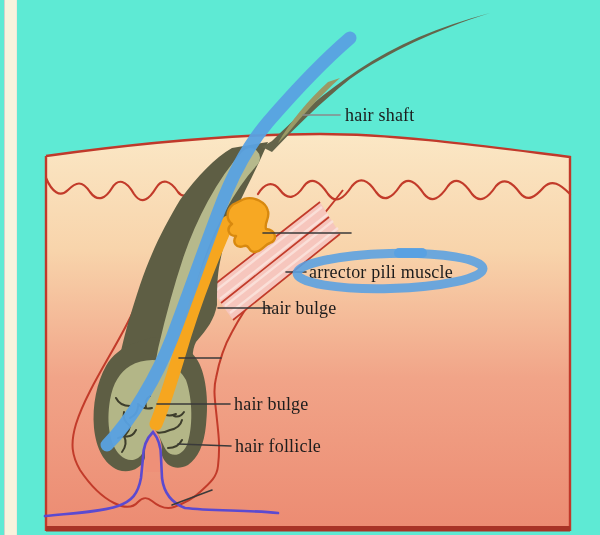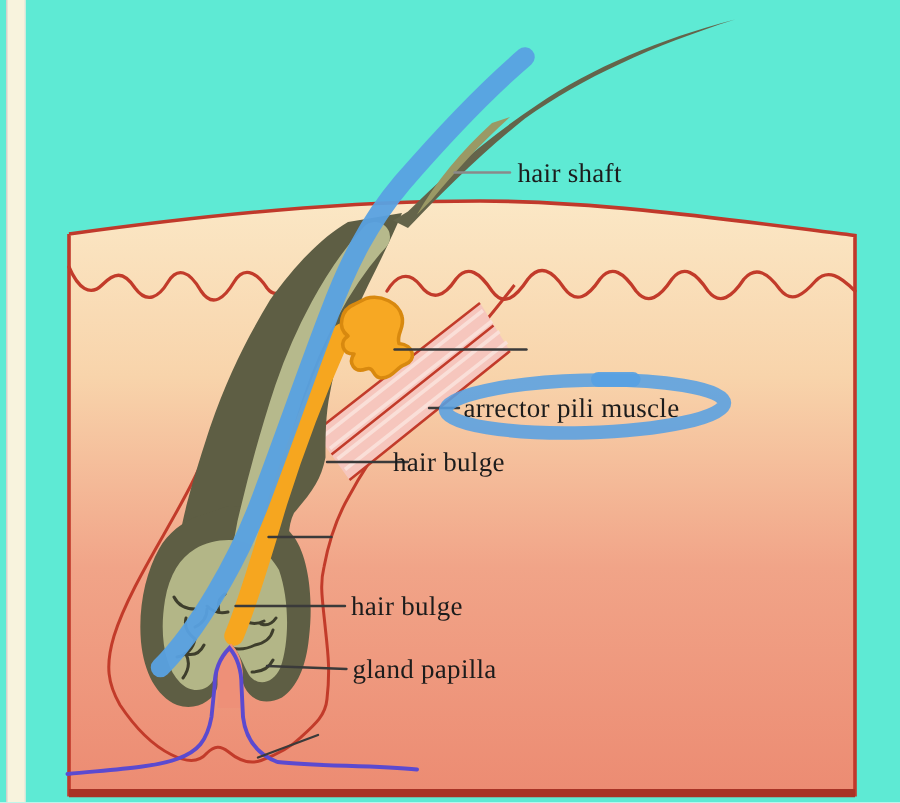--- a/index.html
+++ b/index.html
@@ -111,21 +111,21 @@
       <line x1="178" y1="444" x2="231" y2="446" stroke="#3a3a3a" stroke-width="1.6"></line>
       <line x1="172" y1="505" x2="212" y2="490" stroke="#3a3a3a" stroke-width="1.6"></line>
     </g>
   </svg>
 
   <div id="label-layer">
     <div class="lbl" style="left:345px;top:104px;">hair shaft</div>
     <div class="lbl" style="left:309px;top:261px;text-align:right;">arrector pili muscle</div>
     <div class="lbl" style="left:262px;top:297px;">hair bulge</div>
     <div class="lbl" style="left:234px;top:393px;">hair bulge</div>
-    <div class="lbl" style="left:235px;top:435px;">gland papilla</div>
+    <div class="lbl" style="left:235px;top:435px;">hair follicle</div>
   </div>
 
   <svg id="marker-layer" width="600" height="535" viewBox="0 0 600 535">
     <ellipse cx="390" cy="271" rx="93" ry="17.5" transform="rotate(-1.5 390 271)" fill="none" stroke="#58a1e2" stroke-width="9" opacity="0.88"></ellipse>
     <rect x="394" y="248" width="33" height="10" rx="5" fill="#58a1e2" opacity="0.92"></rect>
   </svg>
 
 </div>
 
 </body></html>

